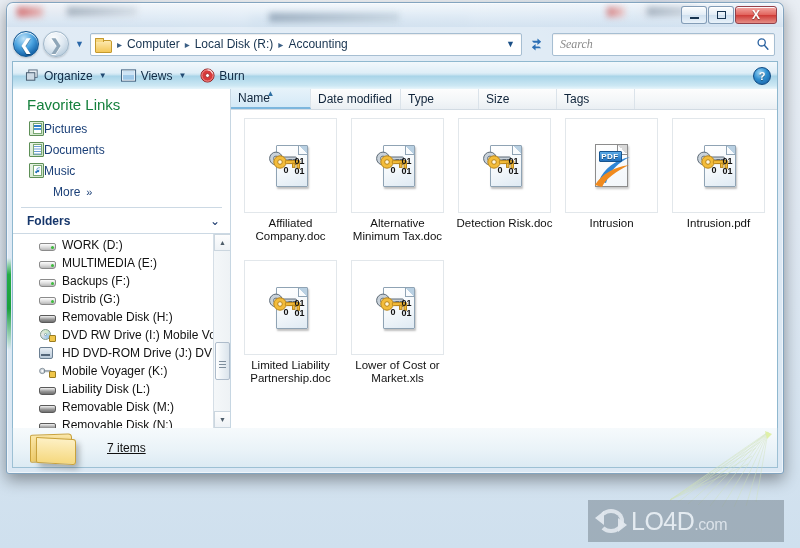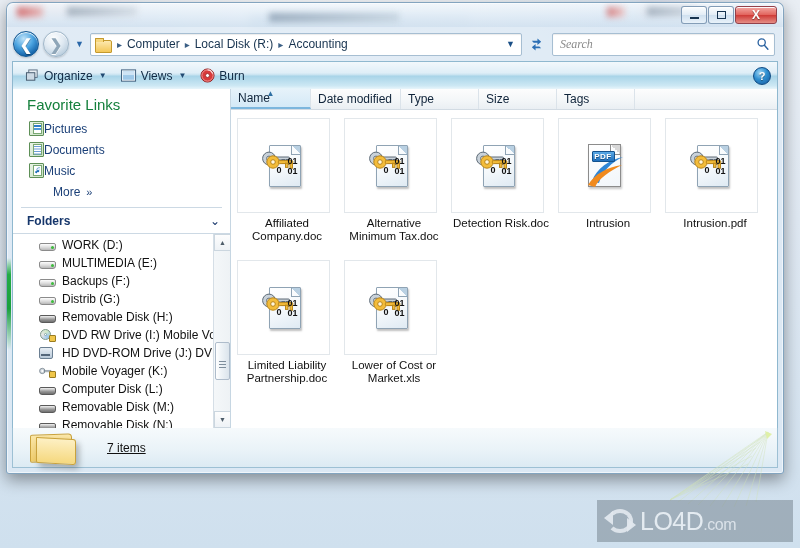--- a/index.html
+++ b/index.html
@@ -264,21 +264,21 @@
     border-bottom: 2px solid #7cb6dd;
   }
   .col .sortmark { position:absolute; left:50%; top:0px; transform:translateX(-50%);
      font-size:8px; color:#2e6fa3; }
 
   #filegrid {
     flex:1; padding: 8px 0 0 6px; display:flex; flex-wrap:wrap;
     align-content:flex-start; overflow:hidden;
   }
   .tile {
-    width: 107px; height: 136px; display:flex; flex-direction:column; align-items:flex-start;
+    width: 107px; height: 136px; display:flex; flex-direction:column; align-items:center;
     margin: 0 0 6px 0;
   }
   .tile .thumb {
     width: 93px; height: 95px; border: 1px solid #e2e7eb; background:#fff;
     display:flex; align-items:center; justify-content:center;
   }
   .tile .cap {
     margin-top: 4px; width: 100px; text-align:center; font-size:11.5px; color:#111;
     line-height: 13px; word-wrap:break-word;
   }
@@ -349,21 +349,21 @@
 
   
   #green-accent {
     position:absolute; left:0px; top:255px; width:4px; height:92px;
     background: linear-gradient(180deg, rgba(20,160,60,0) 0%, #1aa83c 18%, #0f9c34 55%, rgba(20,160,60,0) 100%);
     opacity:.95;
   }
 
   
   #watermark {
-    position:absolute; right:7px; bottom:6px; width:196px; height:42px;
+    position:absolute; right:16px; bottom:6px; width:196px; height:42px;
     background: rgba(120,134,146,.55);
     display:flex; align-items:center; padding-left:8px; gap:5px;
   }
   #wm-logo { width:30px; height:28px; position:relative; flex:0 0 auto; }
   #wm-logo .ring {
     position:absolute; inset:2px; border:4px solid rgba(225,232,238,.92); border-radius:50%;
     border-left-color: transparent;
   }
   #wm-logo .tri-l {
     position:absolute; left:-1px; top:4px;
@@ -587,21 +587,21 @@
                 <rect x="6" y="3.6" width="7" height="1.8" fill="#cfd6dc" stroke="#6d7a86" stroke-width=".6"></rect>
               </svg>
               <span class="lock2"></span>
             </span>
             <span class="lbl">Mobile Voyager (K:)</span>
           </div>
           <div class="treeitem">
             <span class="drv removable">
                 <span class="base"></span>
               </span>
-            <span class="lbl">Computer Disk (L:)</span>
+            <span class="lbl">Liability Disk (L:)</span>
           </div>
           <div class="treeitem">
             <span class="drv removable">
                 <span class="base"></span>
               </span>
             <span class="lbl">Removable Disk (M:)</span>
           </div>
           <div class="treeitem">
             <span class="drv removable">
                 <span class="base"></span>

